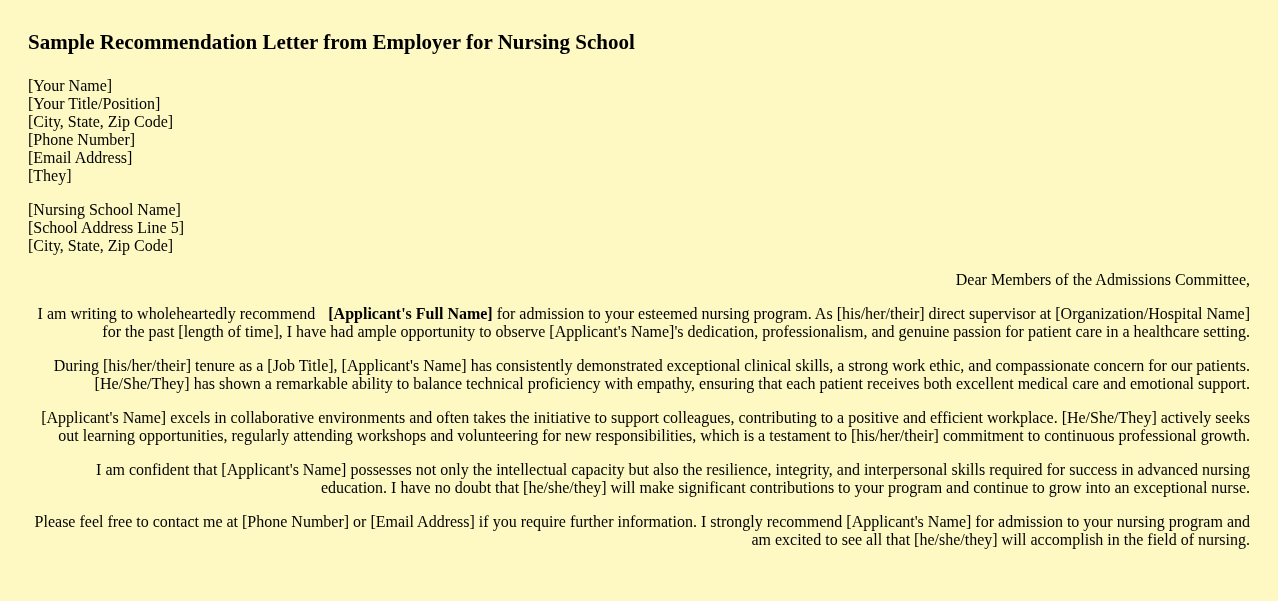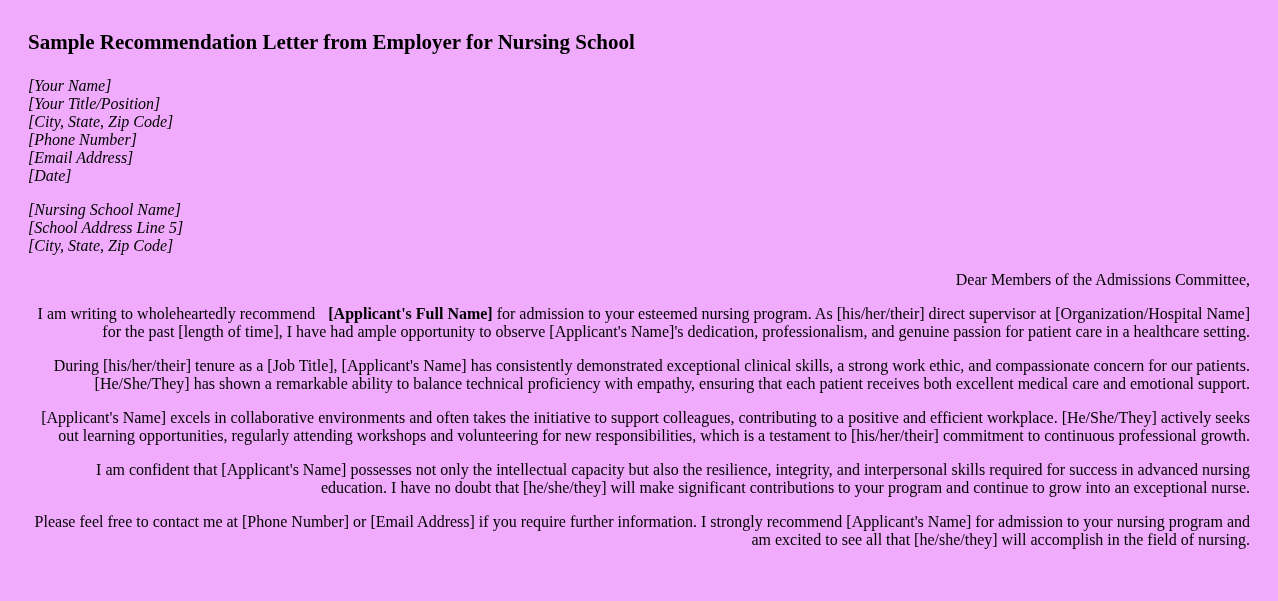--- a/index.html
+++ b/index.html
@@ -7,39 +7,38 @@
     padding: 0;
     background: #ffffff;
     color: #000000;
   }
   .page {
     width: 1278px;
     height: 601px;
     box-sizing: border-box;
     padding: 30px 28px 0 28px;
     overflow: hidden;
-    background: #f0abfc;
+    background: #fef9c3;
     font-family: "Liberation Serif", "DejaVu Serif", serif;
     font-size: 16px;
     color: #000000;
   }
   .doc-title {
     font-family: "Liberation Serif", "DejaVu Serif", serif;
     font-size: 21px;
     font-weight: bold;
     line-height: 25px;
     margin: 0 0 22px 0;
     white-space: nowrap;
   }
   .block {
     margin: 0 0 16px 0;
   }
   .line {
     line-height: 18px;
-    font-style: italic;
   }
   .para {
     margin: 0 0 16px 0;
     line-height: 18px;
     text-align: right;
   }
   .bold {
     font-weight: bold;
     margin-left: 9px;
   }
@@ -50,21 +49,21 @@
 <div class="page">
 
   <h1 class="doc-title">Sample Recommendation Letter from Employer for Nursing School</h1>
 
   <div class="block">
     <div class="line">[Your Name]</div>
     <div class="line">[Your Title/Position]</div>
     <div class="line">[City, State, Zip Code]</div>
     <div class="line">[Phone Number]</div>
     <div class="line">[Email Address]</div>
-    <div class="line">[Date]</div>
+    <div class="line">[They]</div>
   </div>
 
   <div class="block">
     <div class="line">[Nursing School Name]</div>
     <div class="line">[School Address Line 5]</div>
     <div class="line">[City, State, Zip Code]</div>
   </div>
 
   <p class="para">Dear Members of the Admissions Committee,</p>
 

